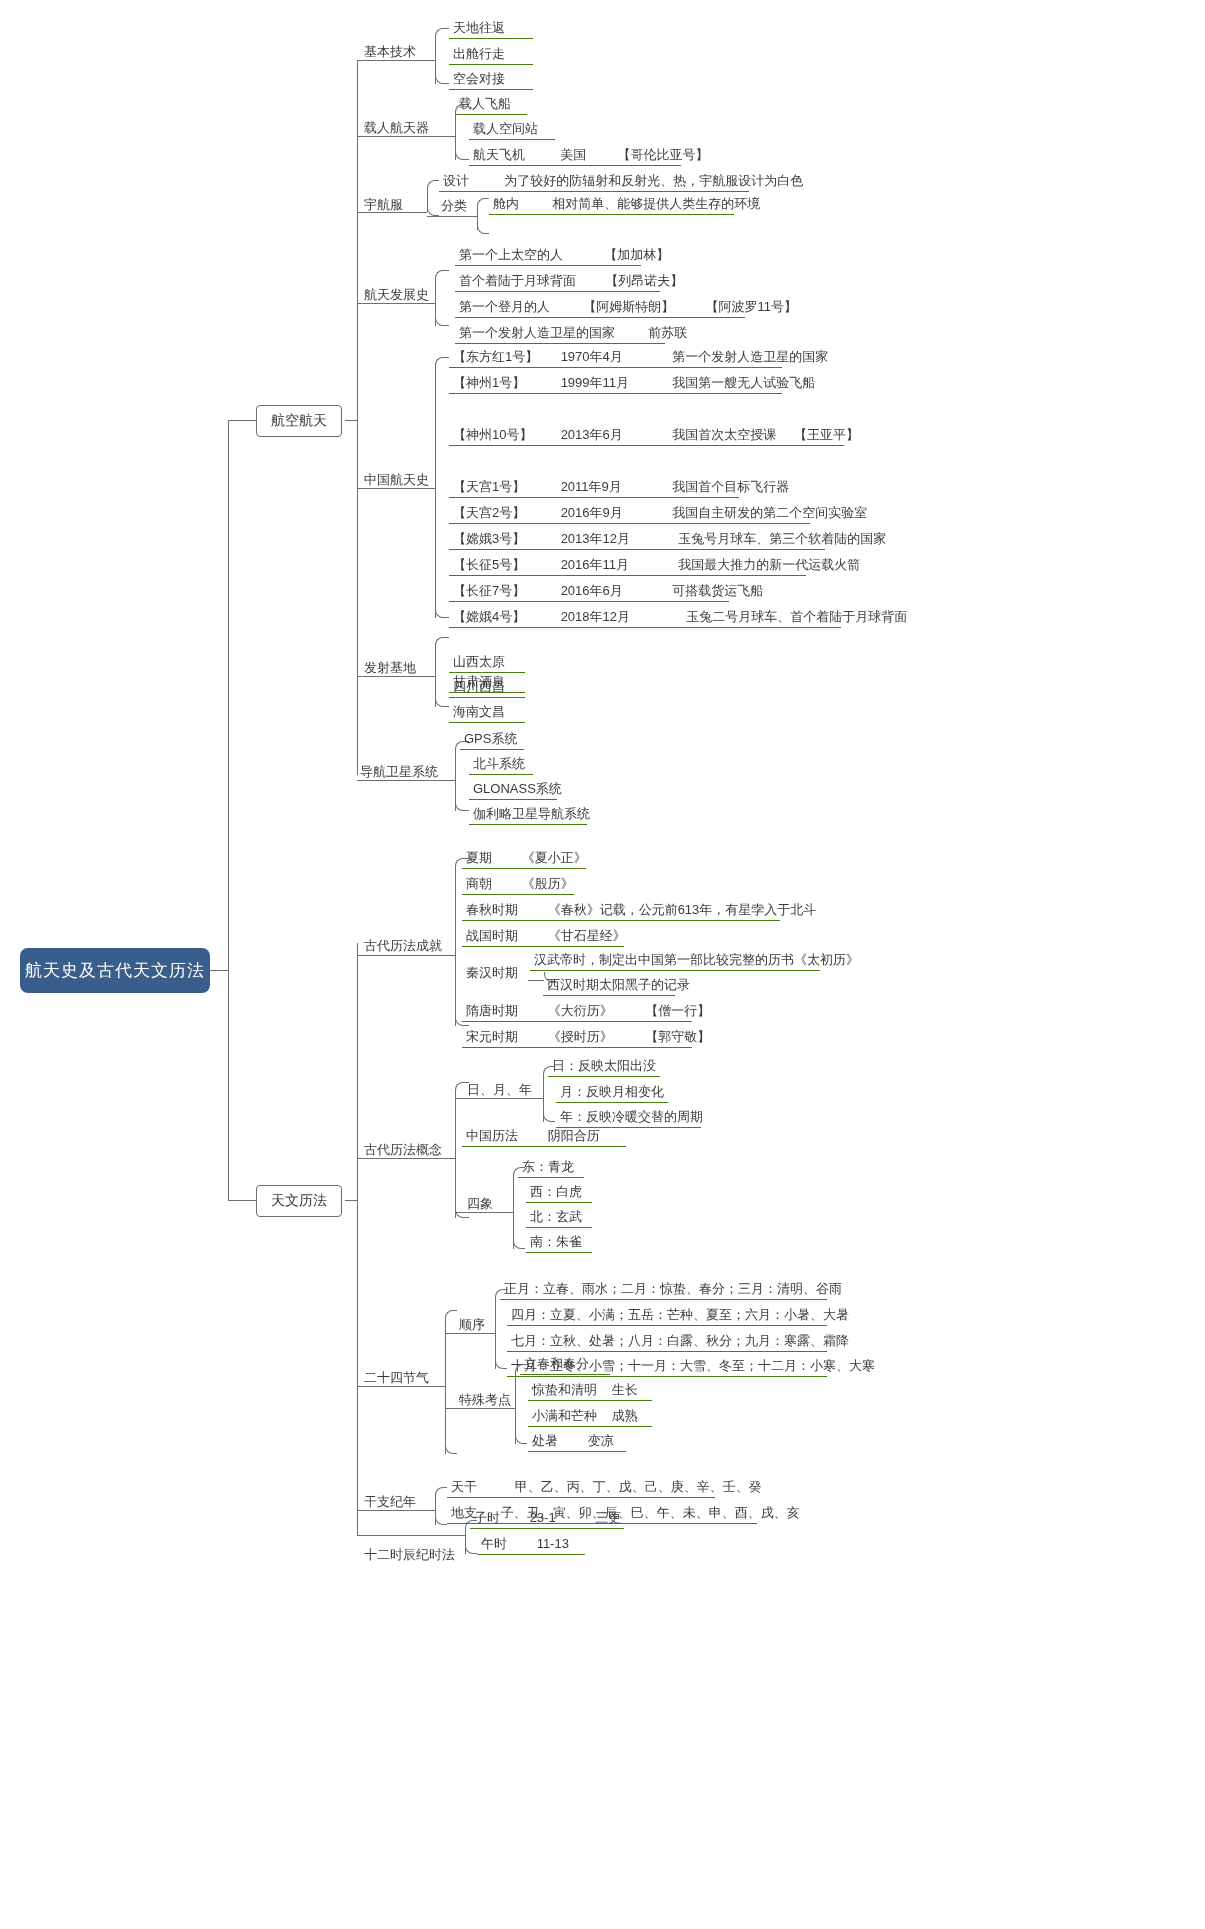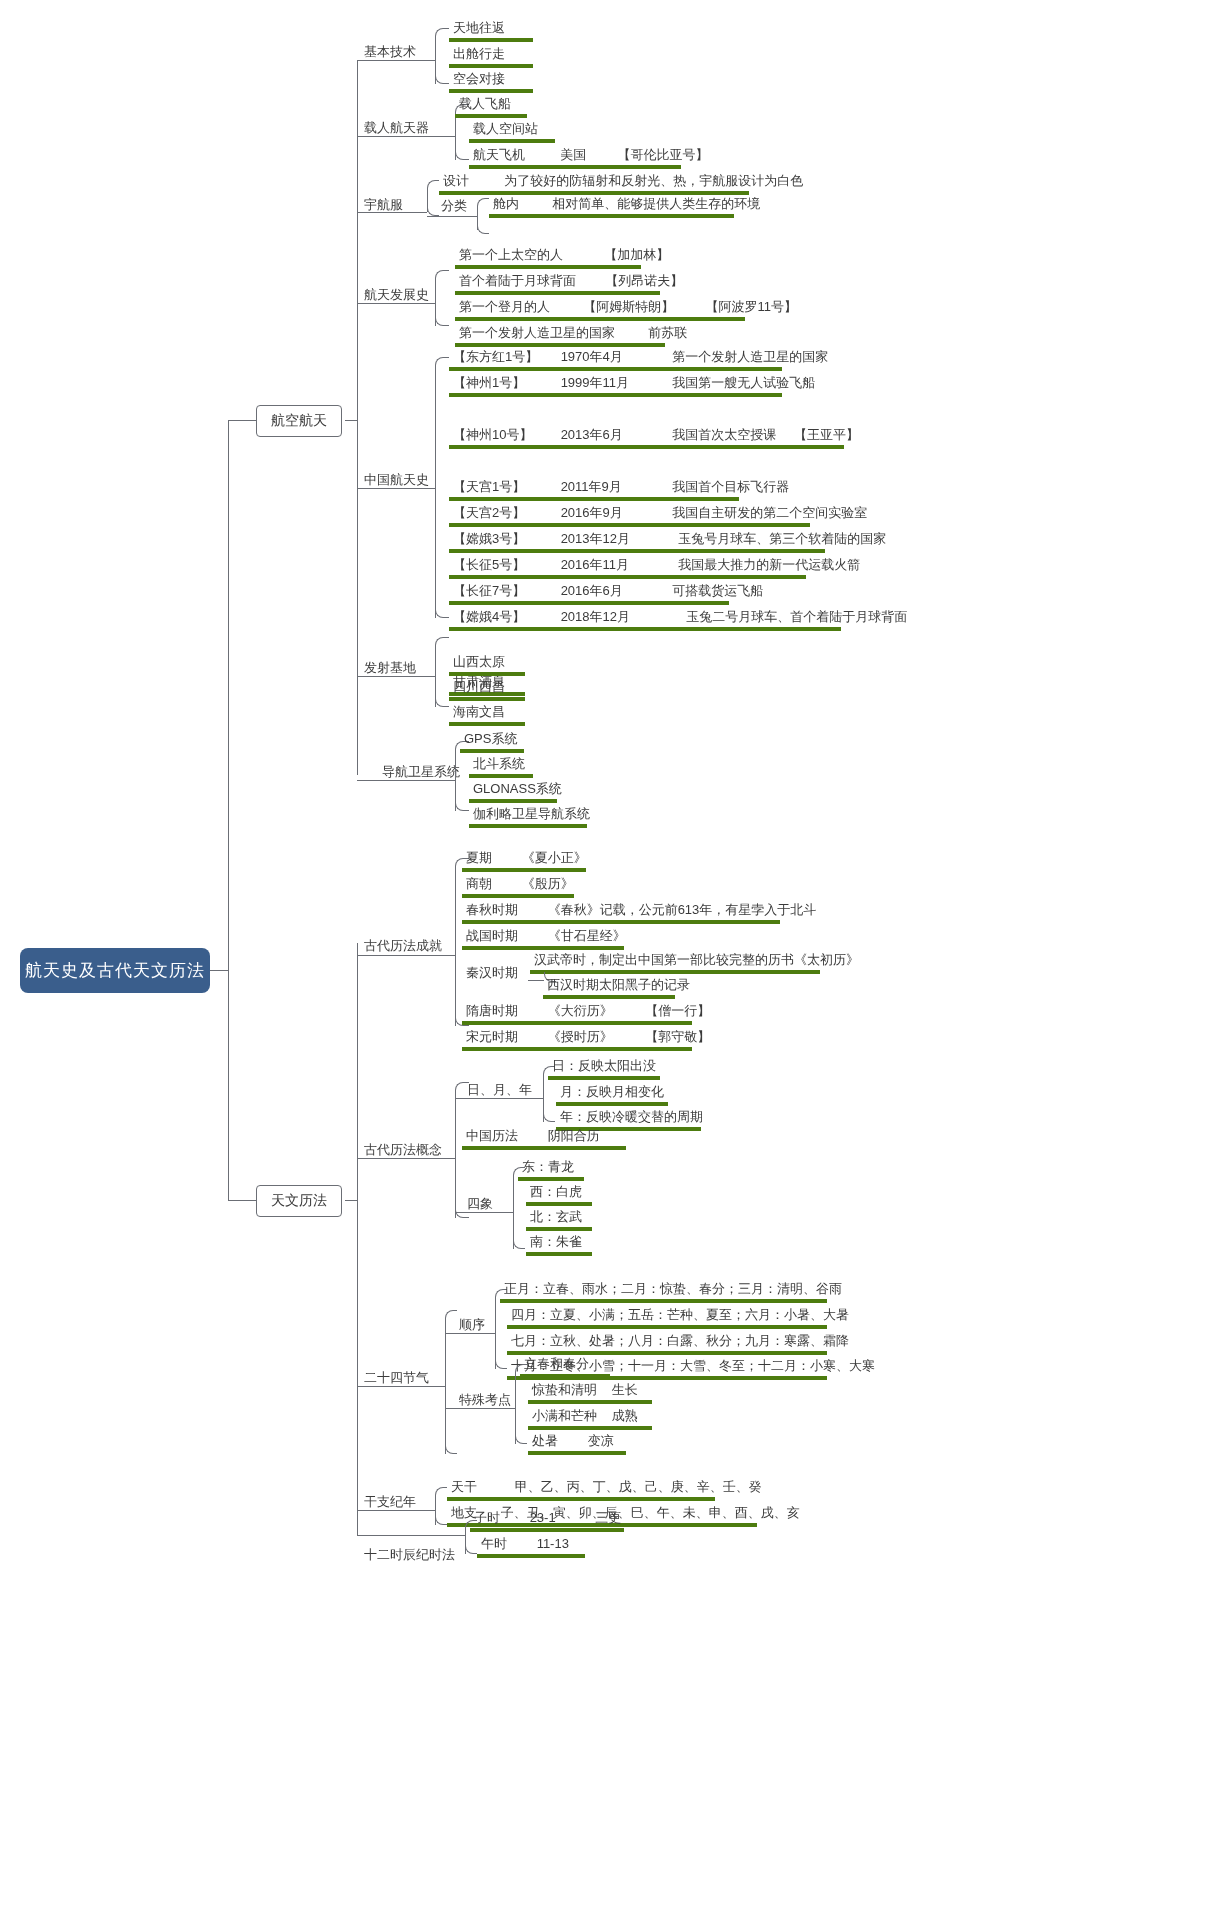--- a/index.html
+++ b/index.html
@@ -31,21 +31,21 @@
   
   .node {
     position: absolute;
     font-size: 13px;
     color: #3b3b3b;
     white-space: nowrap;
     line-height: 16px;
     padding: 2px 4px;
   }
   .node.u {            
-    border-bottom: 4px solid #4d7c0f;
+    border-bottom: 1px solid #4d7c0f;
   }
   
   .cat-node {
     position: absolute;
     border: 1px solid #6b6e75;
     border-radius: 4px;
     background: #fff;
     font-size: 14px;
     color: #3b3b3b;
     padding: 6px 14px;
@@ -227,21 +227,21 @@
   <div class="hline" style="left:357px; top:676px; width:78px;"></div>
   <div class="vline" style="left:435px; top:645px; height:62px;"></div>
   <div class="elbow-up" style="left:435px; top:637px; width:14px; height:10px;"></div>
   <div class="elbow" style="left:435px; top:697px; width:14px; height:10px;"></div>
 
   <div class="node u" style="left:449px; top:627px; width:76px;margin-top:45px;">甘肃酒泉</div>
   <div class="node u" style="left:449px; top:652px; width:76px;">山西太原</div>
   <div class="node u" style="left:449px; top:677px; width:76px;">四川西昌</div>
   <div class="node u" style="left:449px; top:702px; width:76px;">海南文昌</div>
 
-  <div class="node" style="left:378px; top:762px;">导航卫星系统</div>
+  <div class="node" style="left:356px; top:762px;">导航卫星系统</div>
   <div class="hline" style="left:357px; top:780px; width:98px;"></div>
   <div class="vline" style="left:455px; top:749px; height:62px;"></div>
   <div class="elbow-up" style="left:455px; top:741px; width:14px; height:10px;"></div>
   <div class="elbow" style="left:455px; top:801px; width:14px; height:10px;"></div>
 
   <div class="node u" style="left:460px; top:729px; width:64px;">GPS系统</div>
   <div class="node u" style="left:469px; top:754px; width:64px;">北斗系统</div>
   <div class="node u" style="left:469px; top:779px; width:88px;">GLONASS系统</div>
   <div class="node u" style="left:469px; top:804px; width:118px;">伽利略卫星导航系统</div>
 

